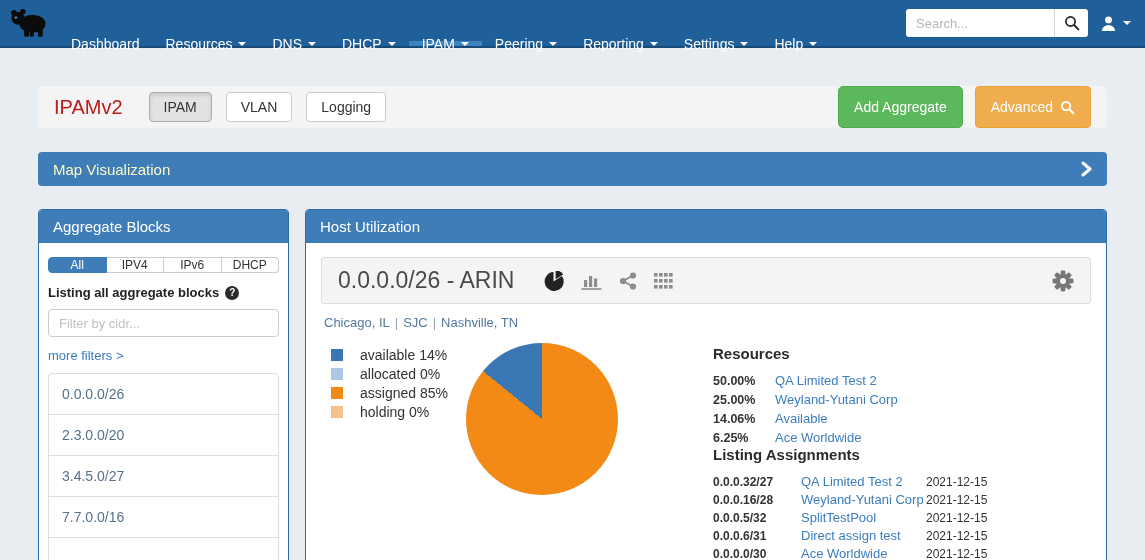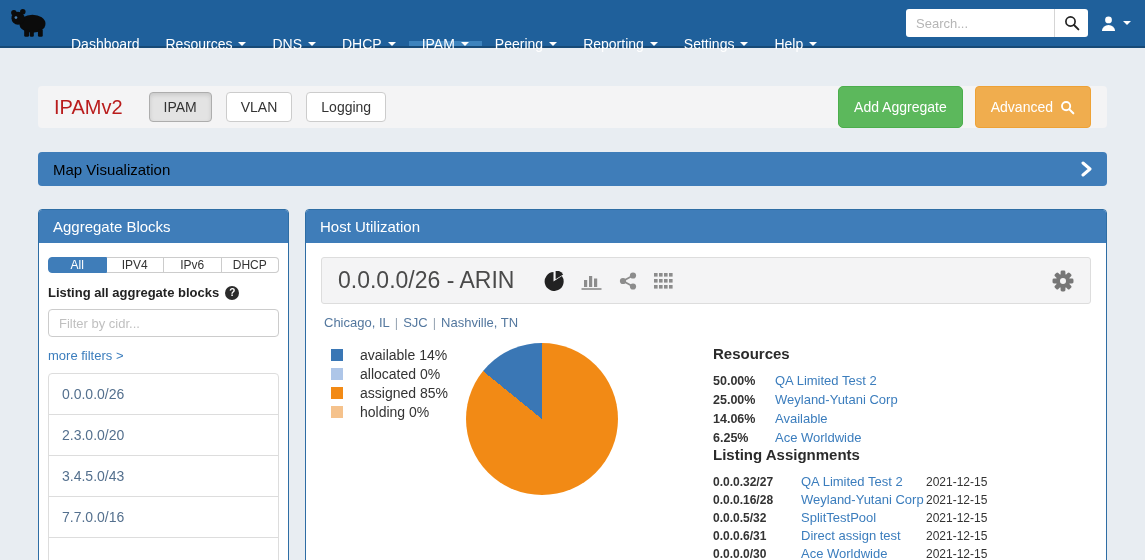--- a/index.html
+++ b/index.html
@@ -39,21 +39,21 @@
                      box-shadow:inset 0 2px 4px rgba(0,0,0,.12); }
   .toolbar-right { margin-left:auto; display:flex; gap:12px; }
   .btn-green { background:#5cb85c; border:1px solid #4cae4c; color:#fff; font-size:14px;
                padding:12px 15px; border-radius:5px; cursor:pointer; }
   .btn-orange { background:#f0ad4e; border:1px solid #eea236; color:#fff; font-size:14px;
                 padding:8px 15px; border-radius:4px; cursor:pointer;
                 display:flex; align-items:center; gap:7px; }
 
   
   .map-bar { margin-top:24px; height:34px; background:#3f7db9; border-radius:4px;
-             display:flex; align-items:center; padding:0 15px; color:#000000; font-size:15px;
+             display:flex; align-items:center; padding:0 15px; color:#fef9c3; font-size:15px;
              cursor:pointer;text-align:center; }
   .map-bar .chev { margin-left:auto; display:flex; align-items:center; }
 
   
   .main-row { display:flex; gap:16px; margin-top:23px; align-items:flex-start; }
   .panel { background:#fff; border:1px solid #2e6da4; border-radius:4px; overflow:hidden; }
   .panel-header { background:#3f7db9; color:#fff; font-size:15px; padding:8px 14px; }
 
   
   .side-panel { width:251px; flex:none; }
@@ -229,21 +229,21 @@
         </div>
         <div class="listing-label">
           <span>Listing all aggregate blocks</span>
           <span class="help-circle">?</span>
         </div>
         <input class="filter-input" type="text" placeholder="Filter by cidr..." style="">
         <a class="more-filters">more filters &gt;</a>
         <div class="block-list">
           <div class="block-item">0.0.0.0/26</div>
           <div class="block-item">2.3.0.0/20</div>
-          <div class="block-item">3.4.5.0/43</div>
+          <div class="block-item">3.4.5.0/27</div>
           <div class="block-item">7.7.0.0/16</div>
           <div class="block-item empty"></div>
         </div>
       </div>
     </div>
 
     <div class="panel host-panel">
       <div class="panel-header">Host Utilization</div>
       <div class="host-body">
 

